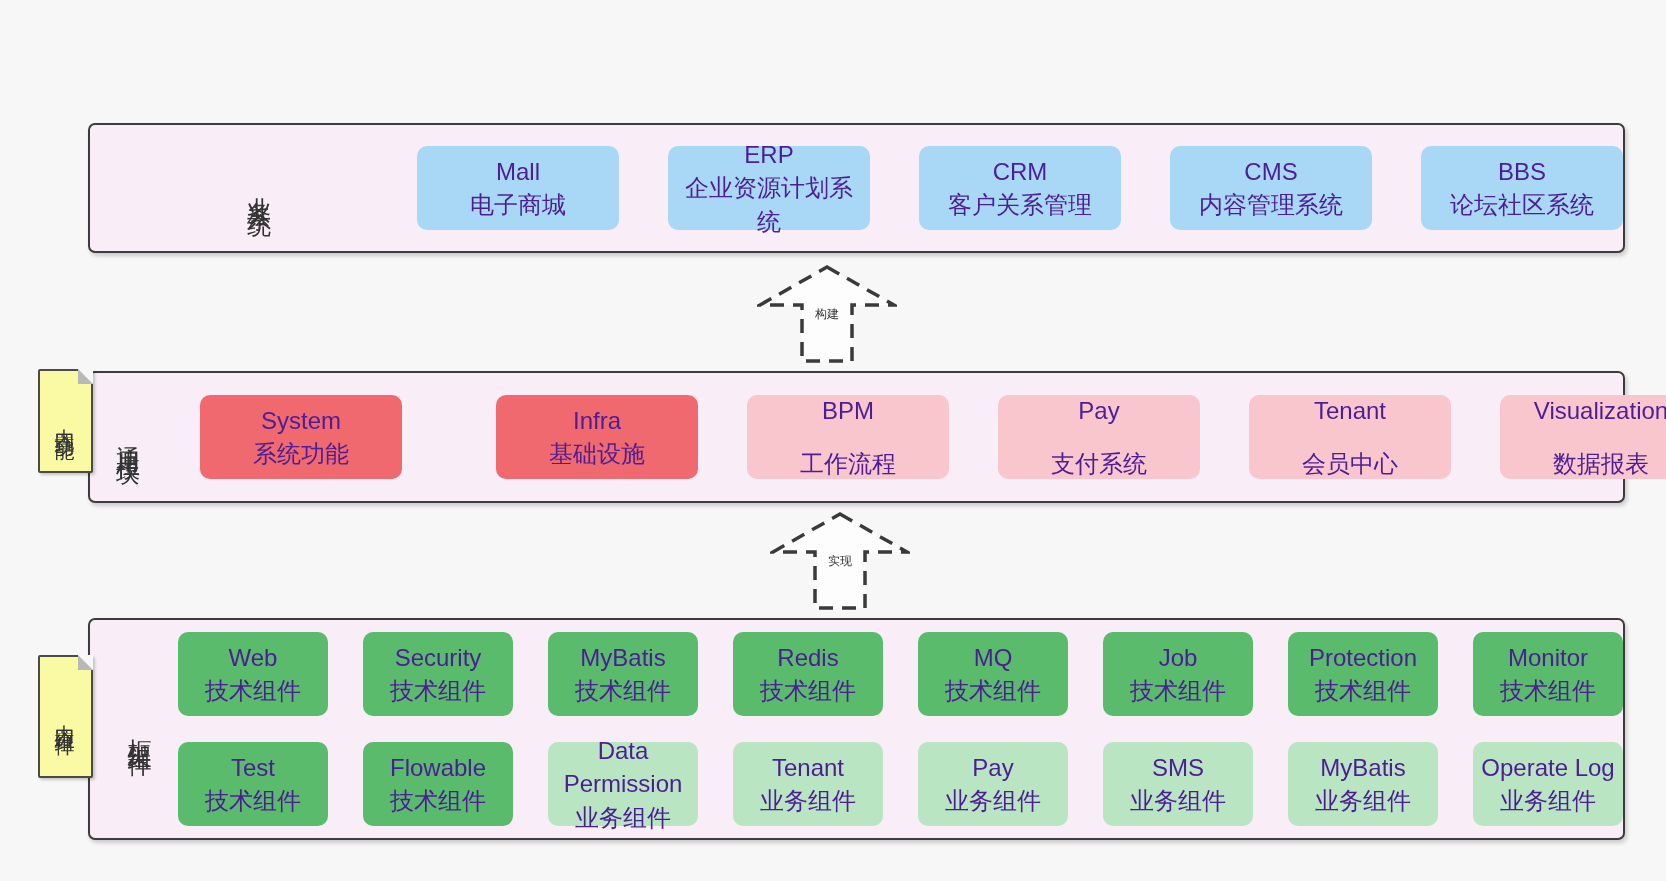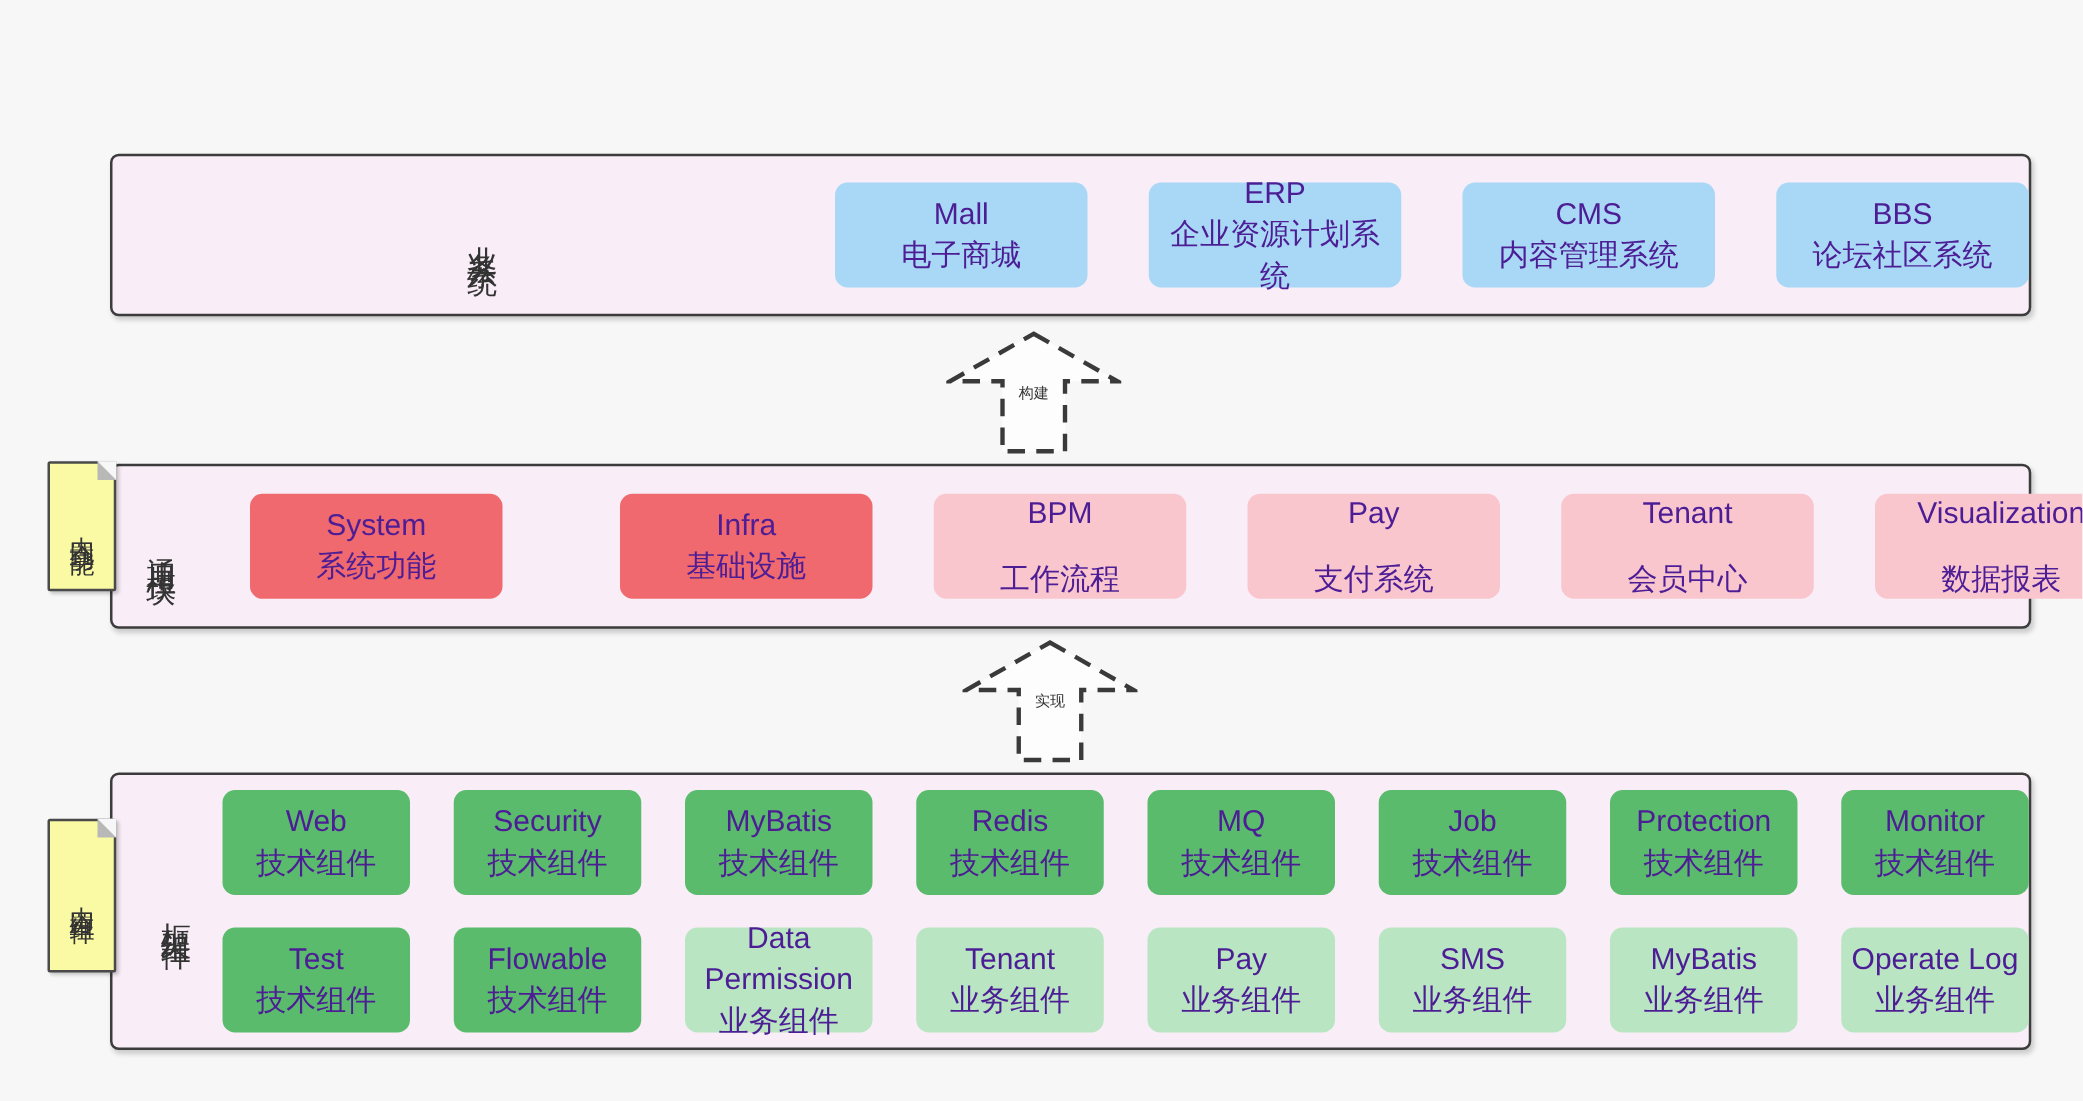--- a/index.html
+++ b/index.html
@@ -124,20 +124,24 @@
     <div class="boxes boxes-wide" id="business-boxes">
         <div class="box blue">
           <div class="box-name">Mall</div>
           <div class="box-desc">电子商城</div>
         </div>
         <div class="box blue">
           <div class="box-name">ERP</div>
           <div class="box-desc">企业资源计划系统</div>
         </div>
         <div class="box blue">
+          <div class="box-name">CRM</div>
+          <div class="box-desc">客户关系管理</div>
+        </div>
+        <div class="box blue">
           <div class="box-name">CMS</div>
           <div class="box-desc">内容管理系统</div>
         </div>
         <div class="box blue">
           <div class="box-name">BBS</div>
           <div class="box-desc">论坛社区系统</div>
         </div>
       </div>
   </section>
 

